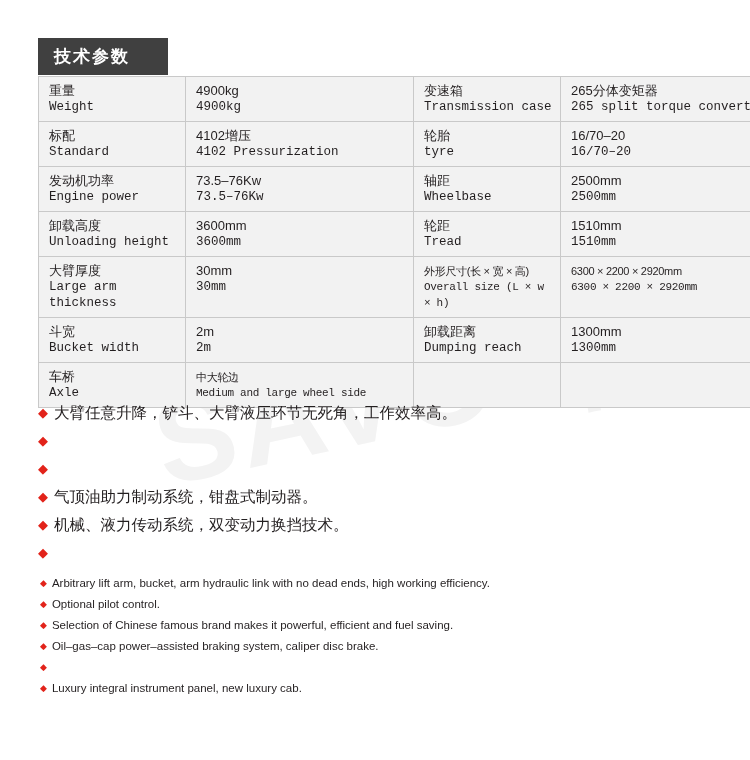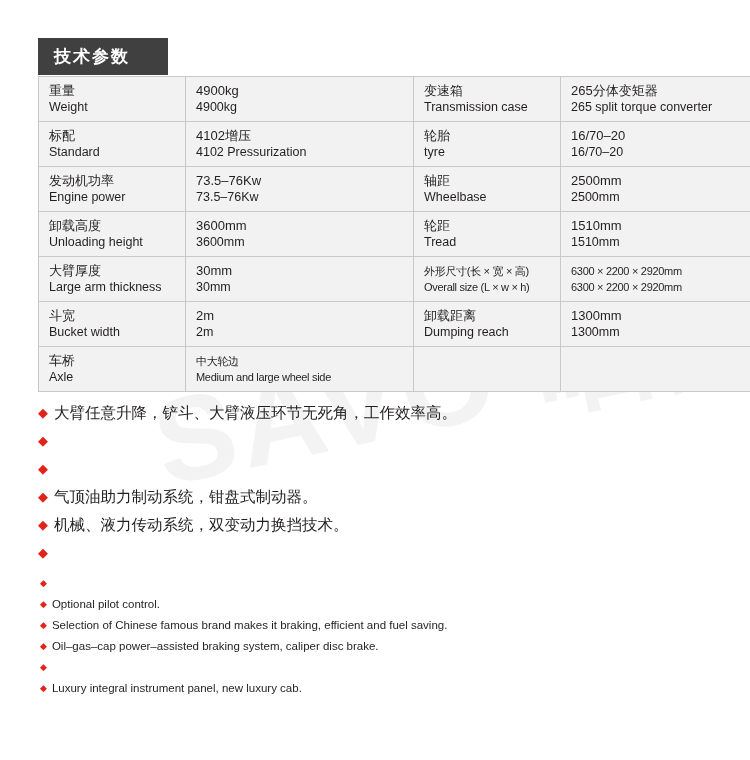--- a/index.html
+++ b/index.html
@@ -63,21 +63,21 @@
     border: 1px solid #c9c9c9;
     padding: 6px 8px 6px 10px;
     vertical-align: top;
     font-size: 12.5px;
     line-height: 16px;
     background: #f2f2f2;
   }
   .spec-table td.lbl { width: 128px; }
   .spec-table td.val { width: 209px; }
   .cn { display: block; font-size: 13px; }
-  .en { display: block; font-size: 12.5px; }
+  .en { display: block; font-size: 12.5px; font-family: Liberation Mono, monospace; }
   .sm .cn, .sm .en { font-size: 11px; letter-spacing: -0.3px; }
 
   
   .features {
     position: absolute;
     left: 38px;
     top: 400px;
     width: 690px;
     z-index: 2;
   }
@@ -270,28 +270,29 @@
     <span class="dia">◆</span>
     <span>机械、液力传动系统，双变动力换挡技术。</span>
   </div>
   <div class="feat-cn">
     <span class="dia">◆</span>
   </div>
 
   <div class="en-list">
     <div class="feat-en">
       <span class="dia">◆</span>
+      <span>Arbitrary lift arm, bucket, arm hydraulic link with no dead ends, high working efficiency.</span>
     </div>
     <div class="feat-en">
       <span class="dia">◆</span>
       <span>Optional pilot control.</span>
     </div>
     <div class="feat-en">
       <span class="dia">◆</span>
-      <span>Selection of Chinese famous brand makes it braking, efficient and fuel saving.</span>
+      <span>Selection of Chinese famous brand makes it powerful, efficient and fuel saving.</span>
     </div>
     <div class="feat-en">
       <span class="dia">◆</span>
       <span>Oil–gas–cap power–assisted braking system, caliper disc brake.</span>
     </div>
     <div class="feat-en">
       <span class="dia">◆</span>
     </div>
     <div class="feat-en">
       <span class="dia">◆</span>

